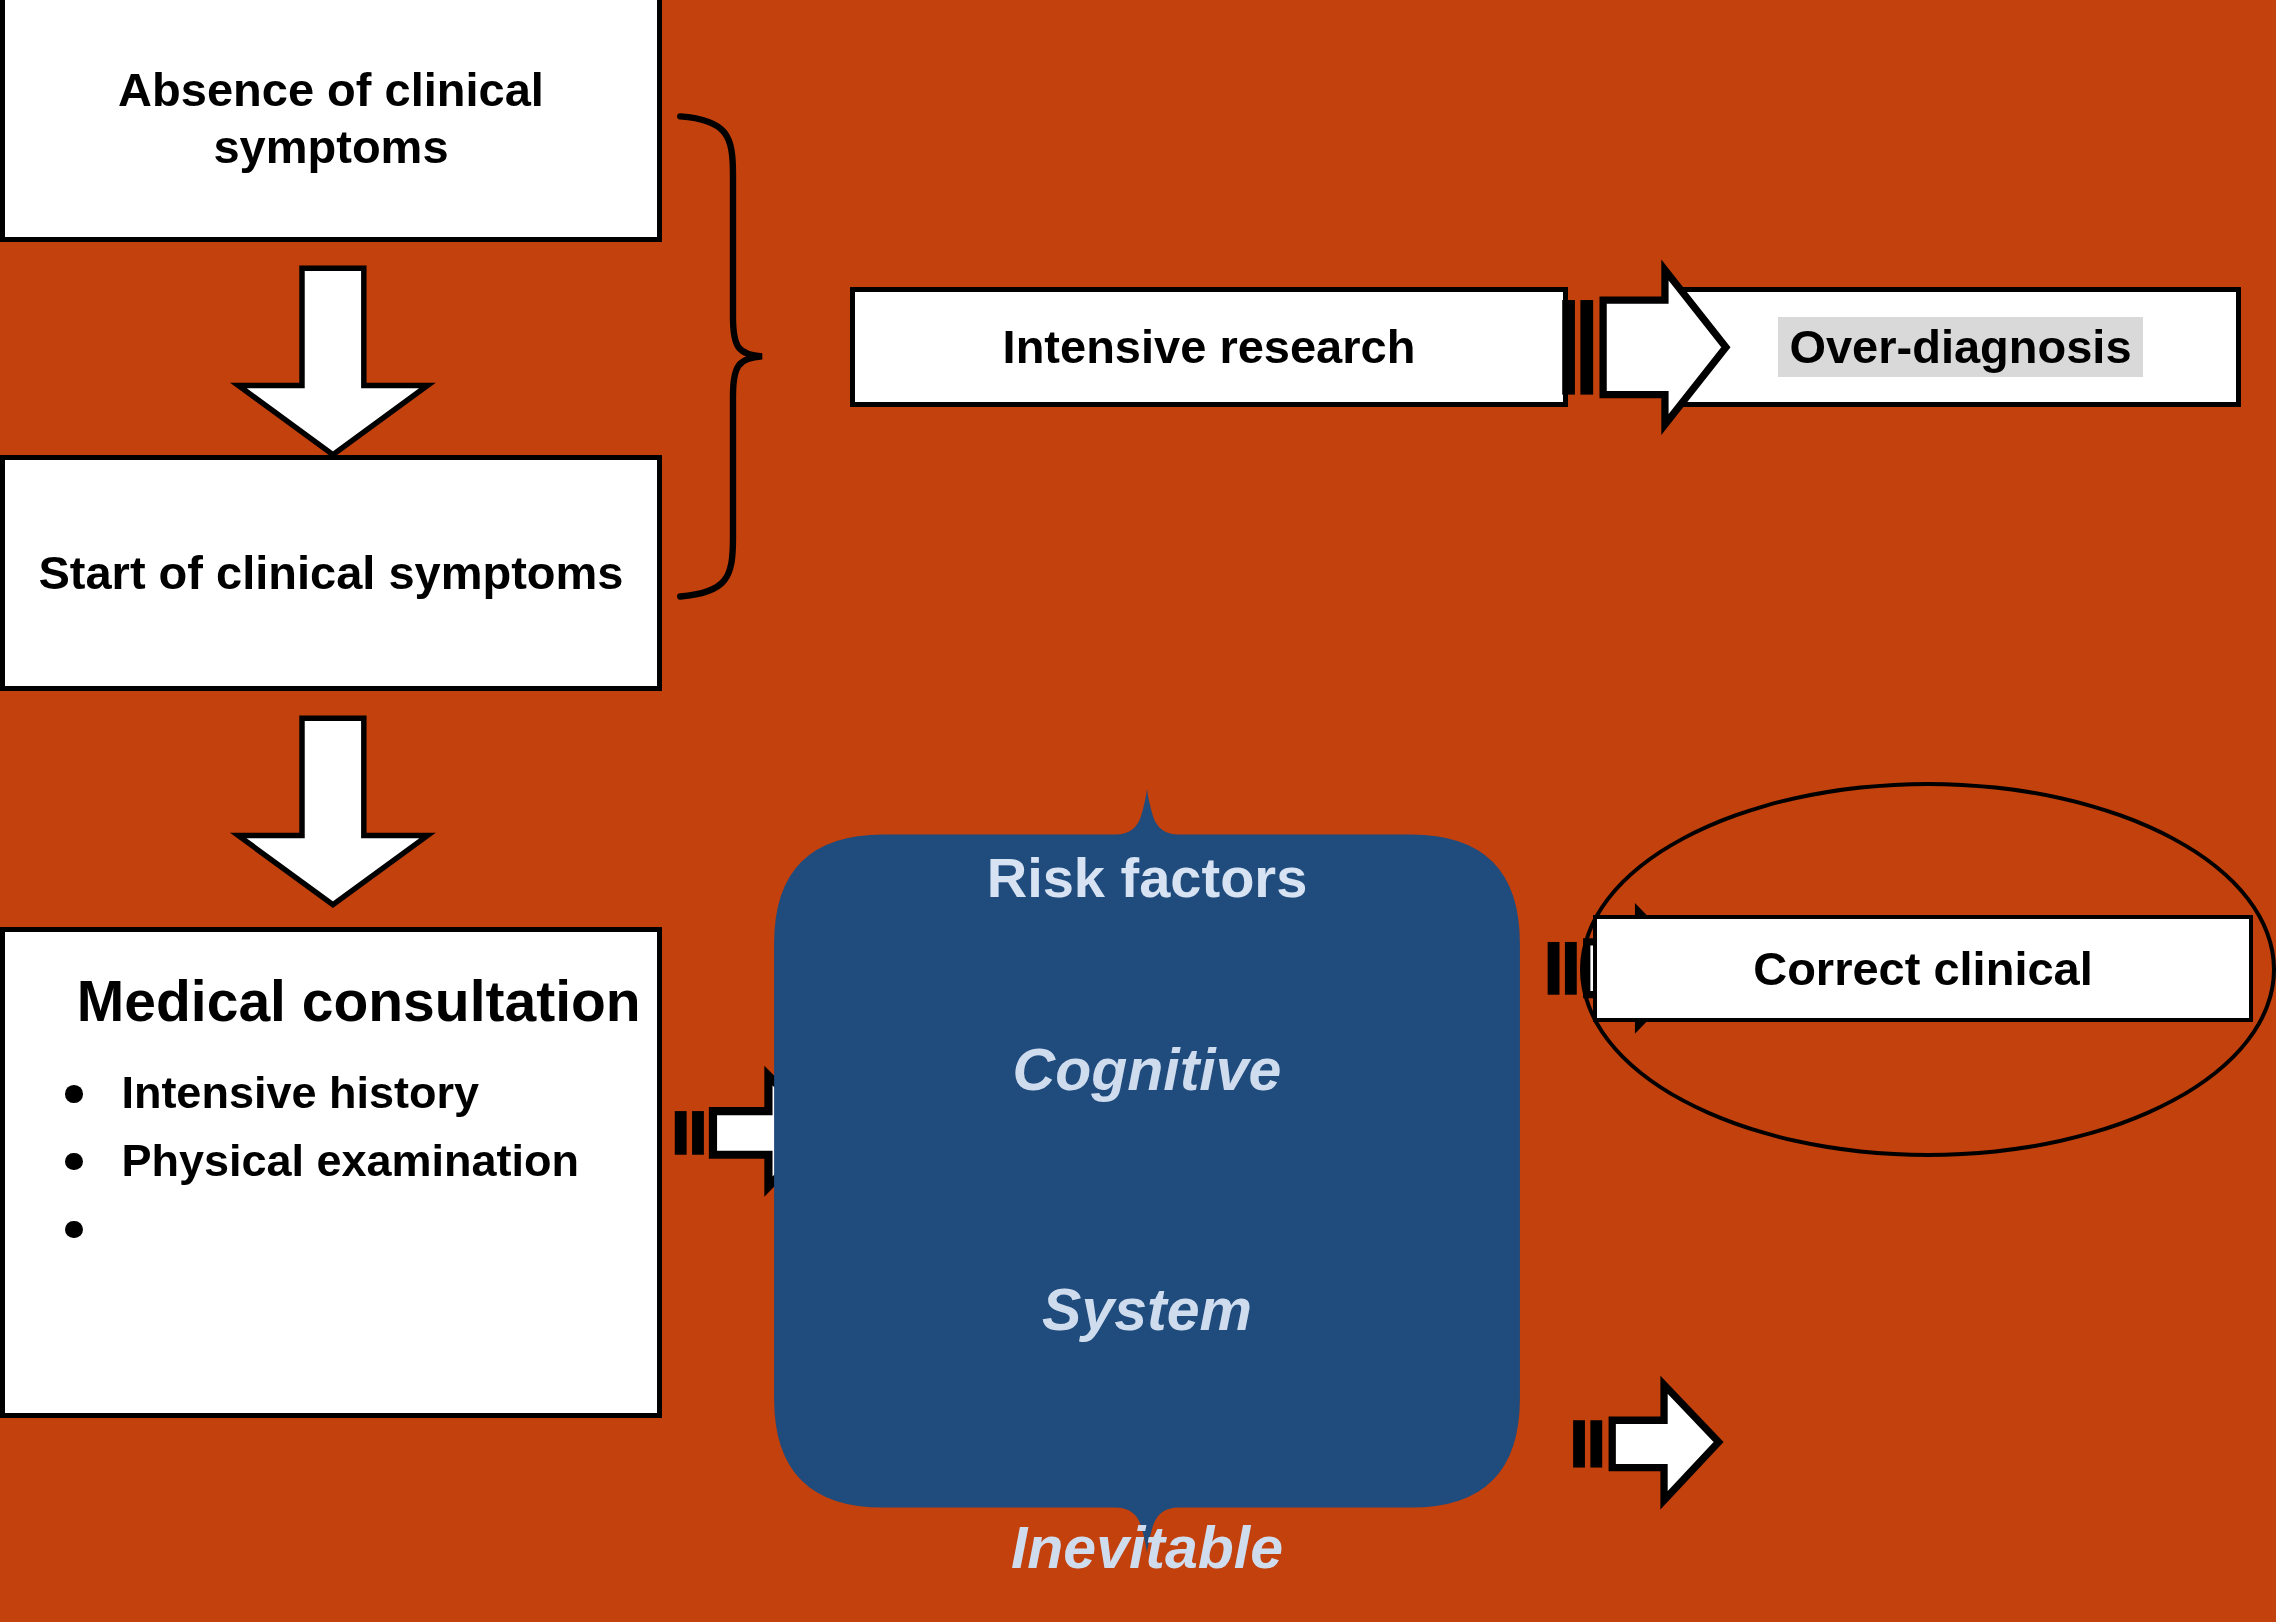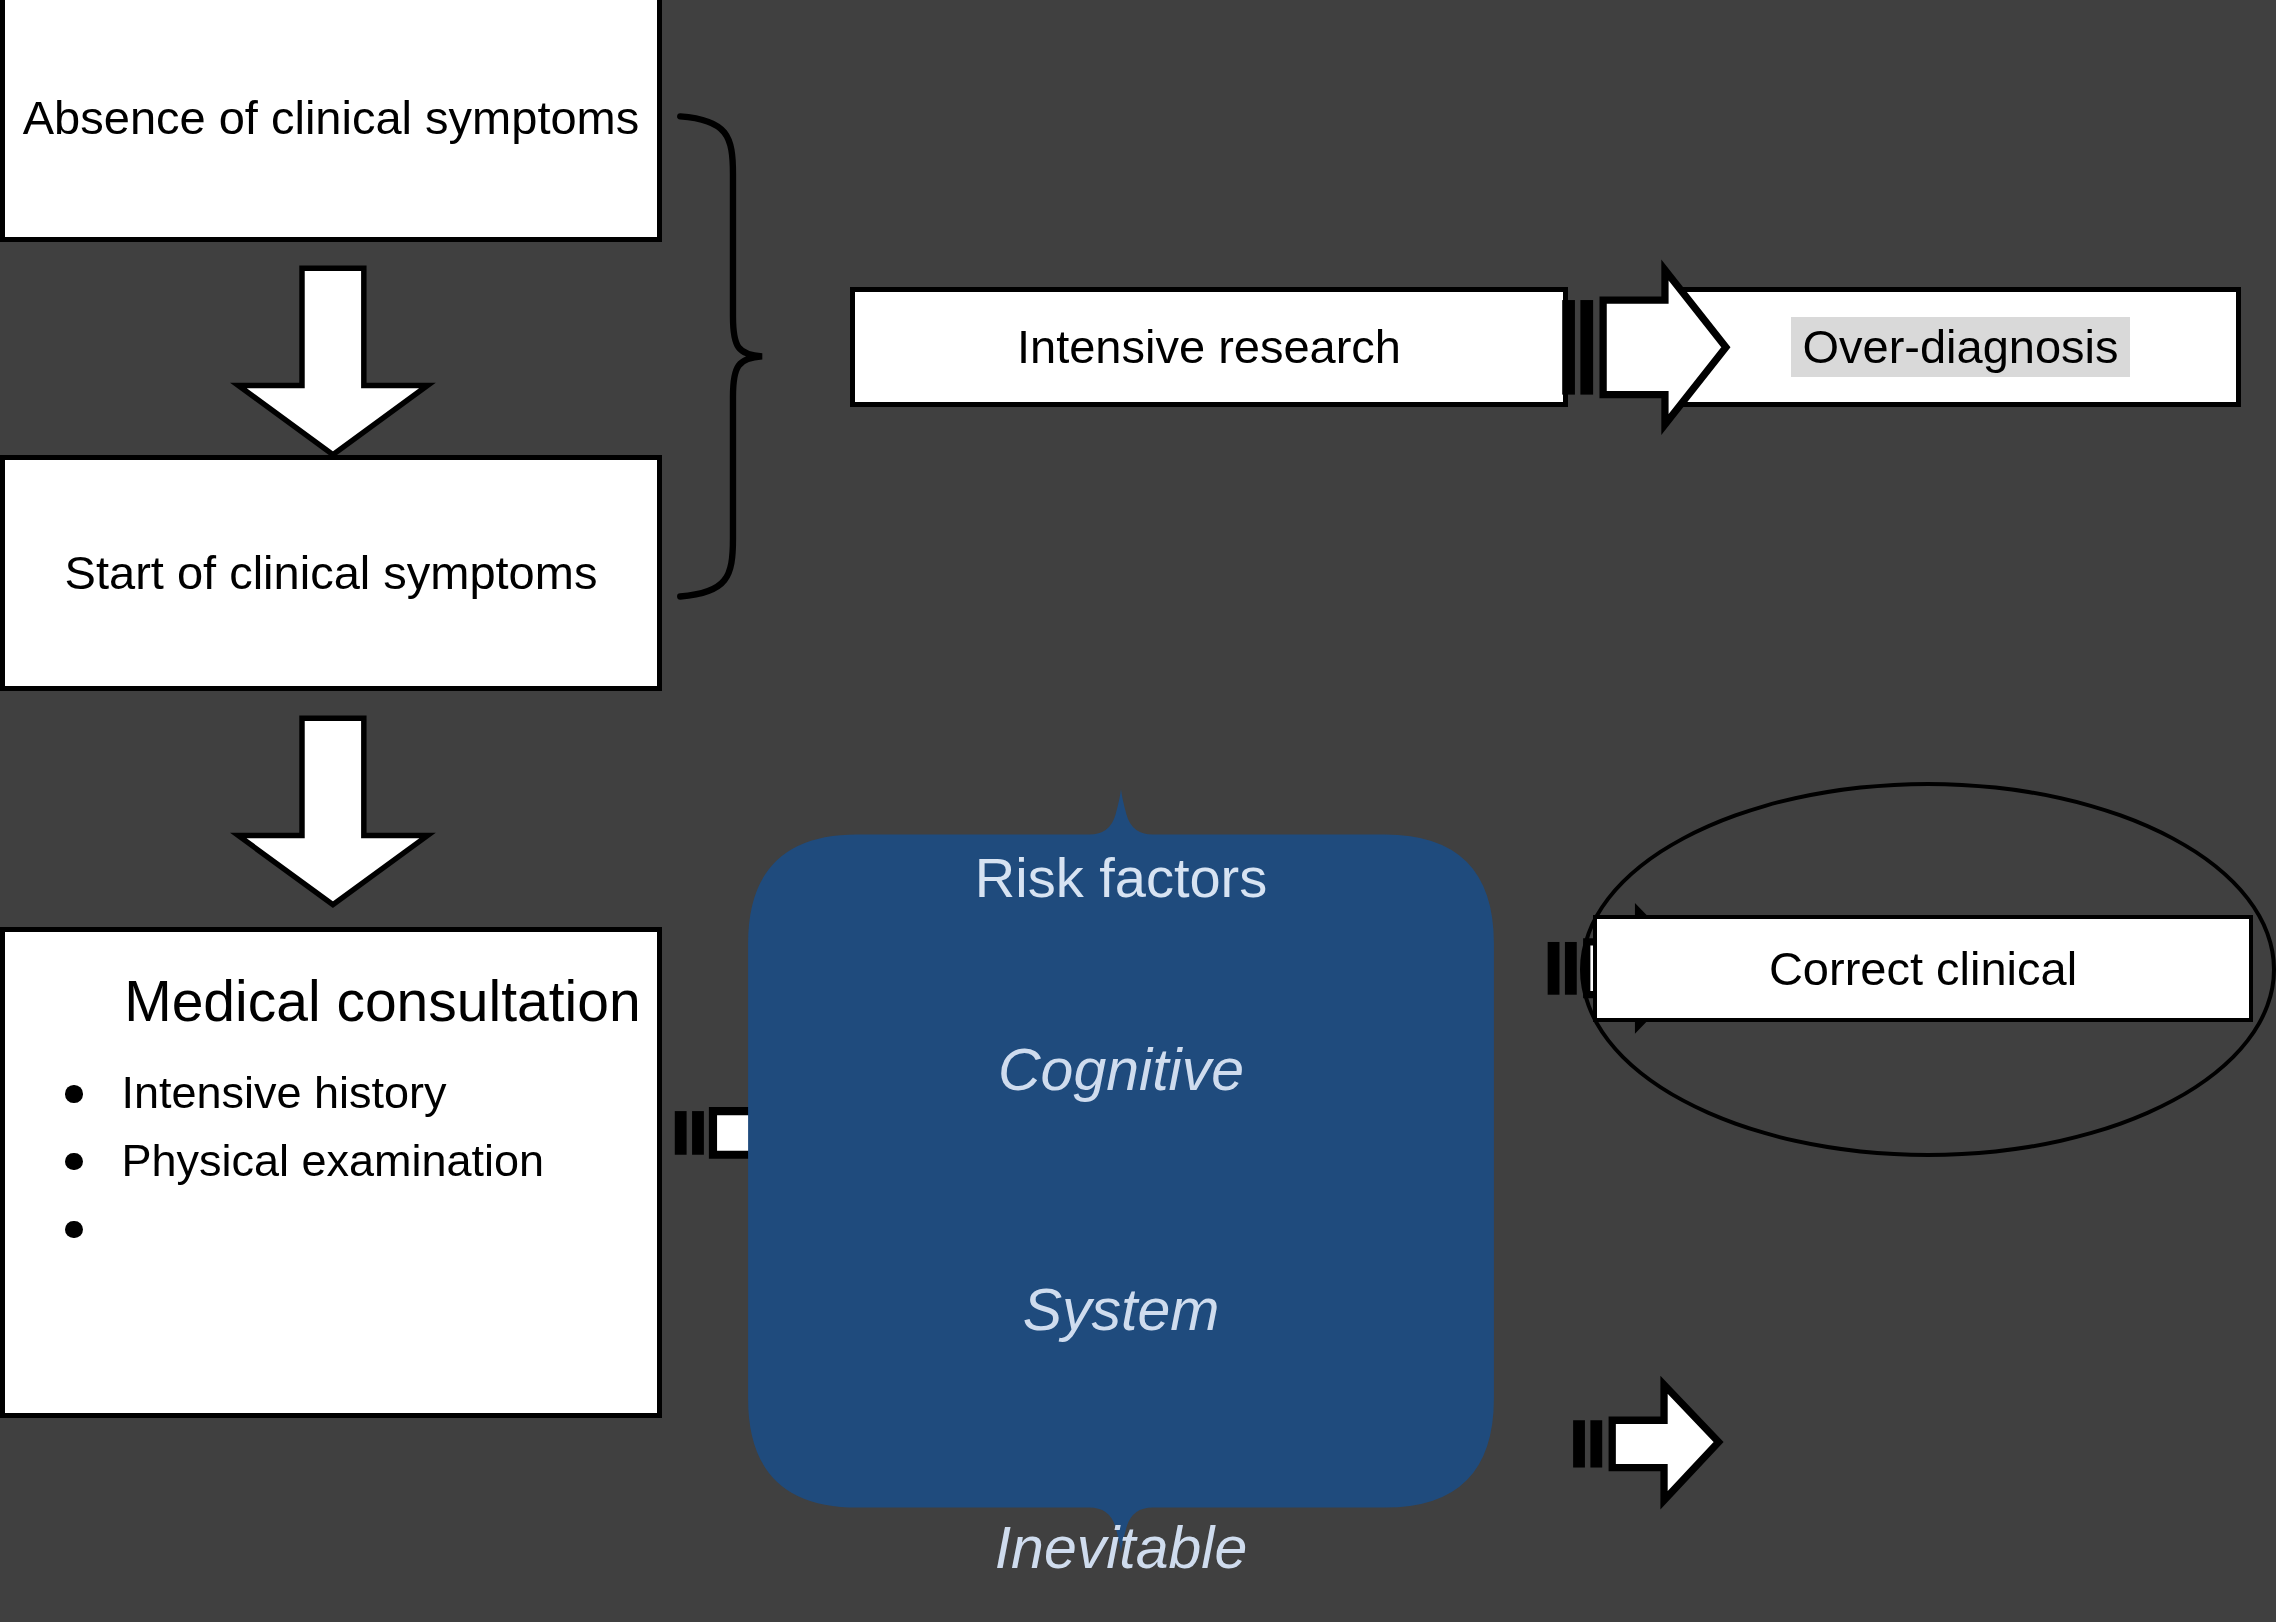--- a/index.html
+++ b/index.html
@@ -7,22 +7,23 @@
     padding: 0;
     background: #ffffff;
   }
   body {
     font-family: "Liberation Sans", sans-serif;
   }
   #canvas {
     position: relative;
     width: 2277px;
     height: 1623px;
-    background: #404040;
+    background: #c2410c;
     overflow: hidden;
+    font-weight: bold;
   }
   .box {
     position: absolute;
     box-sizing: border-box;
     border: 5.5px solid #000000;
     background: #ffffff;
     display: flex;
     align-items: center;
     justify-content: center;
     text-align: center;
@@ -67,21 +68,21 @@
     border-radius: 50%;
     background: #000;
   }
 
   .hl-gray { background: #d9d9d9; padding: 1.8px 11px; }
   .hl-magenta { background: #ff00ff; padding: 1.8px 9px; }
 
   
   .riskbox {
     position: absolute;
-    left: 748px;
+    left: 774px;
     top: 789px;
     width: 746px;
     height: 764px;
     z-index: 2;
   }
   .risk-inner {
     position: absolute;
     left: 0; top: 0; right: 0; bottom: 0;
     color: #d7e3f2;
     text-align: center;

